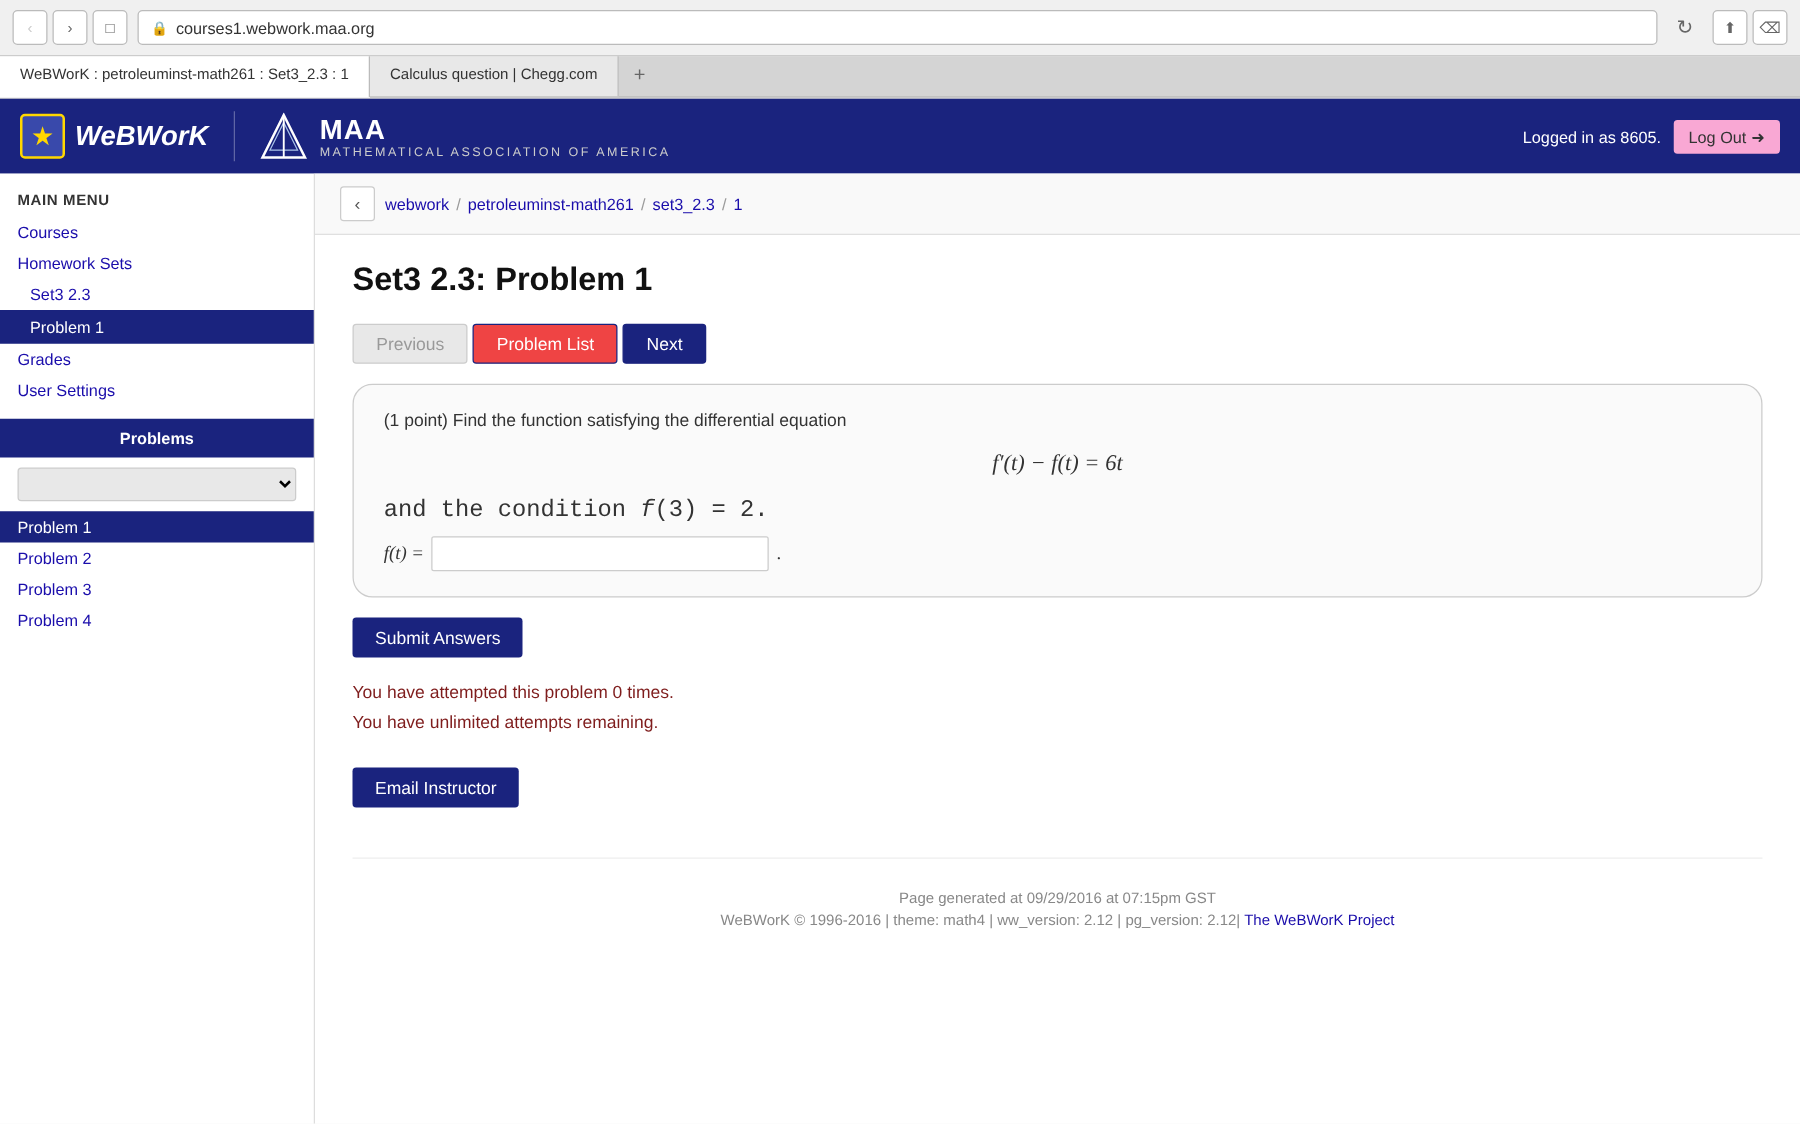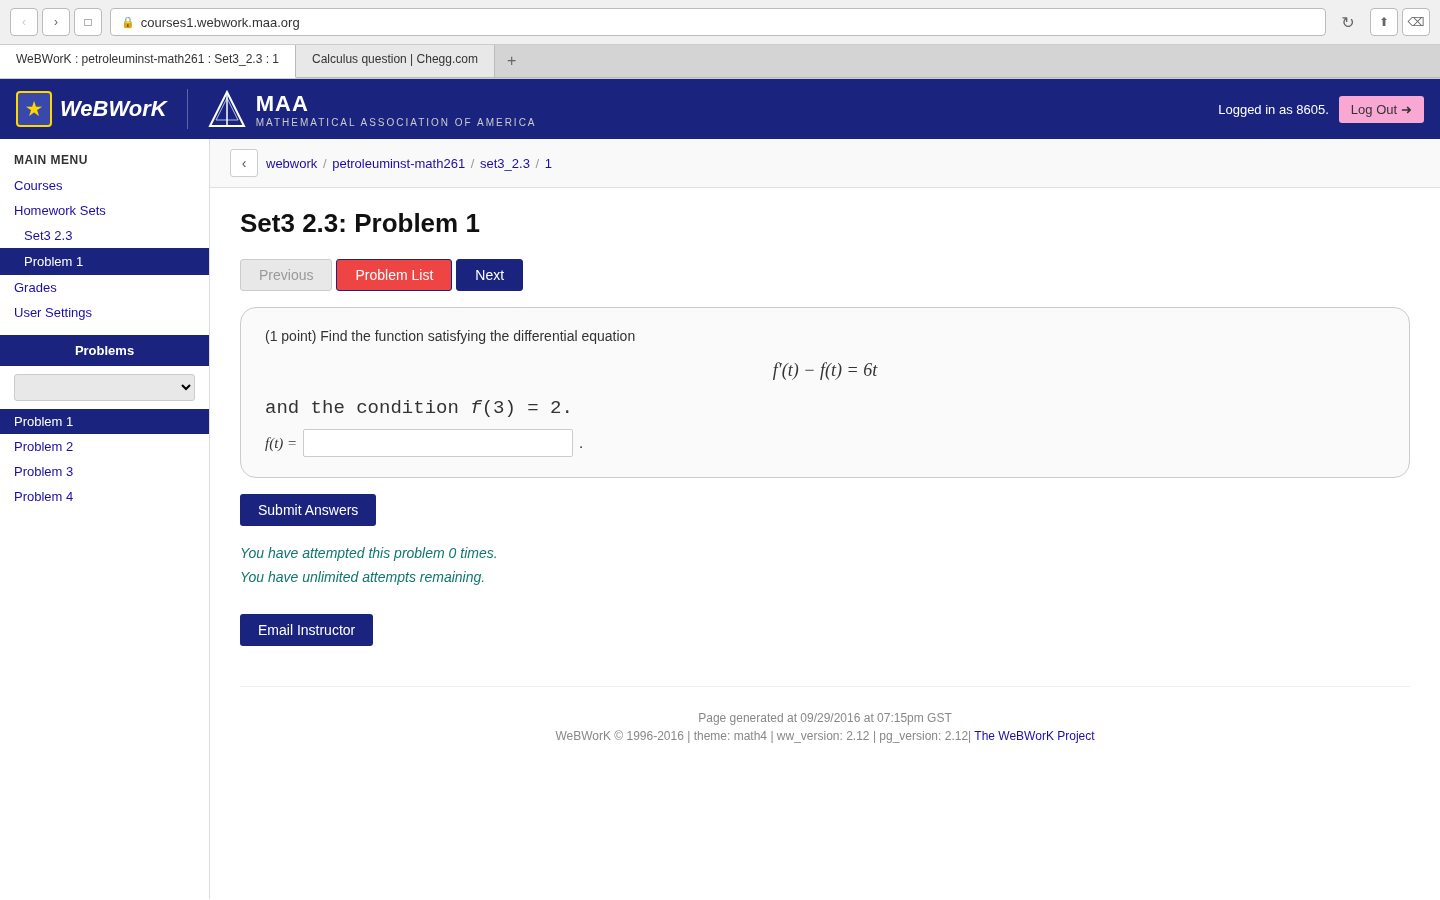--- a/index.html
+++ b/index.html
@@ -186,21 +186,21 @@
 
     
     .main-container {
       display: flex;
       flex: 1;
       background: #f5f5f5;
     }
 
     
     .sidebar {
-      width: 210px;
+      width: 252px;
       background: #fff;
       border-right: 1px solid #ddd;
       flex-shrink: 0;
       padding-bottom: 20px;
     }
     .sidebar-main-menu {
       padding: 14px 14px 6px;
       font-size: 12px;
       font-weight: bold;
       color: #333;
@@ -397,24 +397,23 @@
       color: #fff;
       border: none;
       border-radius: 3px;
       font-size: 14px;
       cursor: pointer;
     }
 
     
     .attempt-info {
       font-size: 14px;
-      color: #0f766e;
+      color: #7f1d1d;
       line-height: 1.7;
       margin-bottom: 24px;
-      font-style: italic;
     }
 
     
     .email-instructor-btn {
       padding: 8px 18px;
       background: #1a237e;
       color: #fff;
       border: none;
       border-radius: 3px;
       font-size: 14px;

